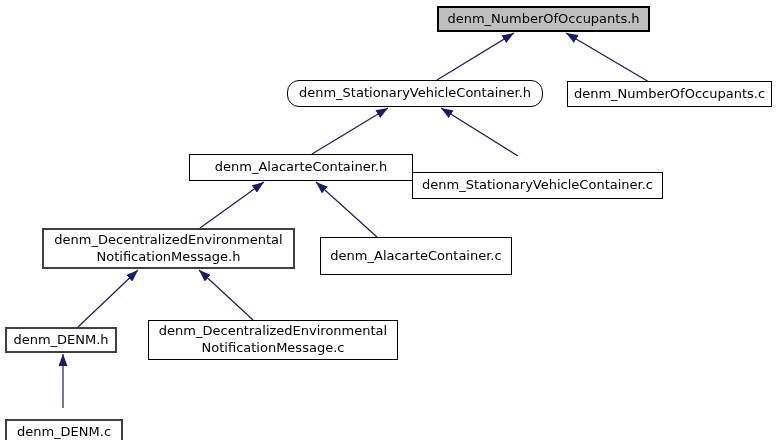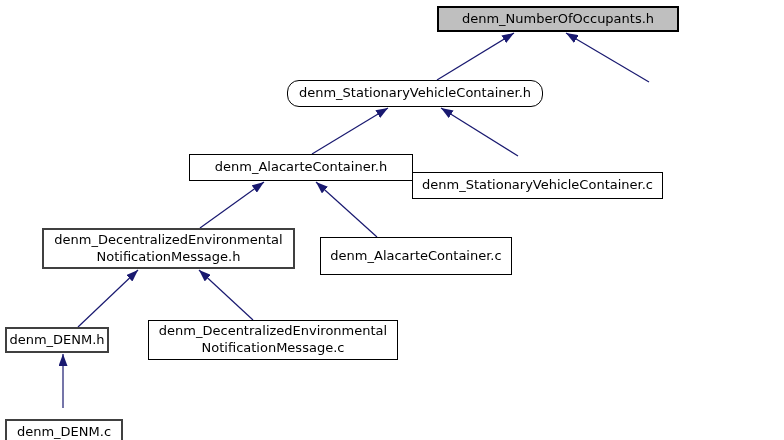--- a/index.html
+++ b/index.html
@@ -72,47 +72,50 @@
     <line class="edge-line" x1="649" y1="82" x2="566" y2="33" marker-end="url(#arrow)"></line>
     <line class="edge-line" x1="312" y1="154" x2="388" y2="108" marker-end="url(#arrow)"></line>
     <line class="edge-line" x1="518" y1="156" x2="441" y2="108" marker-end="url(#arrow)"></line>
     <line class="edge-line" x1="200" y1="228" x2="264" y2="182" marker-end="url(#arrow)"></line>
     <line class="edge-line" x1="377" y1="237" x2="316" y2="182" marker-end="url(#arrow)"></line>
     <line class="edge-line" x1="78" y1="327" x2="138" y2="270" marker-end="url(#arrow)"></line>
     <line class="edge-line" x1="253" y1="320" x2="199" y2="270" marker-end="url(#arrow)"></line>
     <line class="edge-line" x1="63" y1="408" x2="63" y2="354" marker-end="url(#arrow)"></line>
   </svg>
 
-  <div class="node current" style="left:437px; top:6px;   width:242px; height:26px;">
+  <div class="node current" style="left:437px; top:6px;   width:213px; height:26px;">
     <span class="label">denm_NumberOfOccupants.h</span>
   </div>
 
   <div class="node" style="left:287px; top:80px;  width:256px; height:27px;border-radius:12px;">
     <span class="label">denm_StationaryVehicleContainer.h</span>
   </div>
 
+  <div class="node" style="left:567px; top:81px;  width:205px; height:26px;">
+    <span class="label">denm_NumberOfOccupants.c</span>
+  </div>
 
   <div class="node" style="left:189px; top:154px; width:224px; height:27px;">
     <span class="label">denm_AlacarteContainer.h</span>
   </div>
 
   <div class="node" style="left:412px; top:156px; width:251px; height:27px;margin-top:16px;">
     <span class="label">denm_StationaryVehicleContainer.c</span>
   </div>
 
   <div class="node thick" style="left:42px;  top:228px; width:253px; height:41px;">
     <span class="label">denm_DecentralizedEnvironmental
 NotificationMessage.h</span>
   </div>
 
   <div class="node" style="left:320px; top:237px; width:192px; height:38px;">
     <span class="label">denm_AlacarteContainer.c</span>
   </div>
 
-  <div class="node thick" style="left:5px;   top:327px; width:104px; height:26px;">
+  <div class="node thick" style="left:5px;   top:327px; width:112px; height:26px;">
     <span class="label">denm_DENM.h</span>
   </div>
 
   <div class="node" style="left:148px; top:320px; width:250px; height:40px;">
     <span class="label">denm_DecentralizedEnvironmental
 NotificationMessage.c</span>
   </div>
 
   <div class="node thick" style="left:5px;   top:419px; width:118px; height:26px;">
     <span class="label">denm_DENM.c</span>

